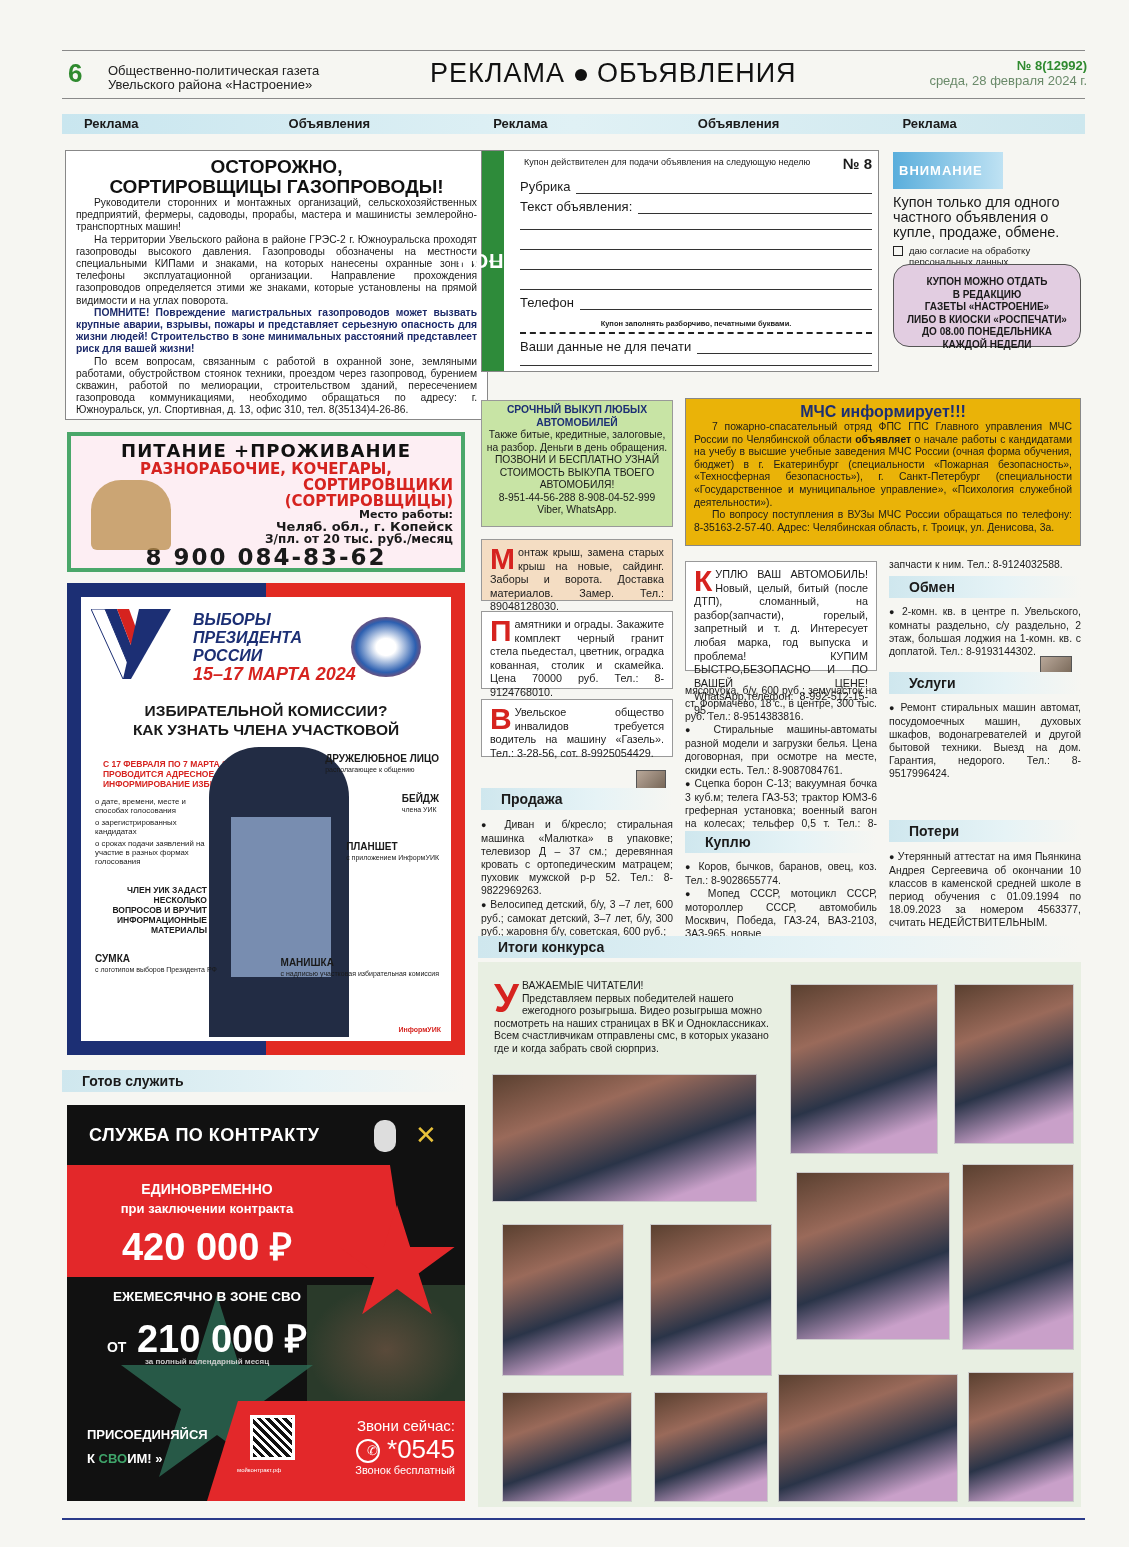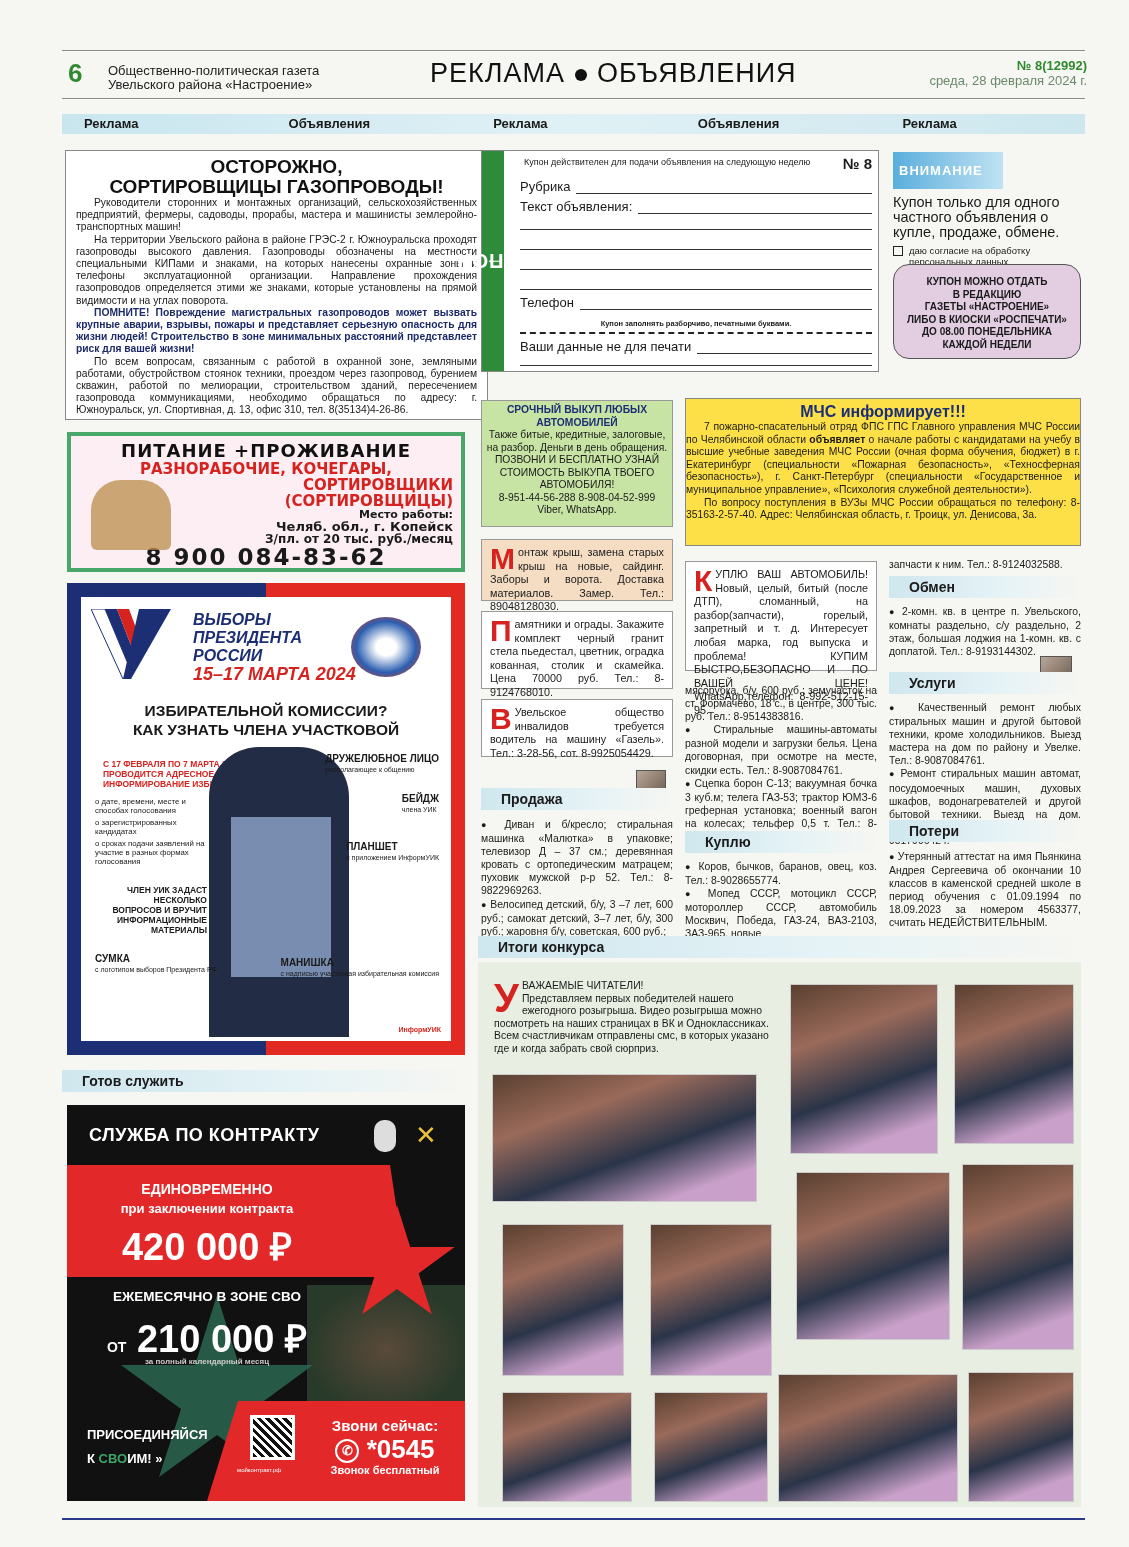--- a/index.html
+++ b/index.html
@@ -58,53 +58,53 @@
   .contract .t1 { position: absolute; left: 22px; top: 20px; color: #fff; font-weight: bold; font-size: 18px; letter-spacing: .5px; }
   .contract .badge1 { position: absolute; left: 307px; top: 15px; width: 22px; height: 32px; background: #ddd; border-radius: 10px; }
   .contract .badge2 { position: absolute; left: 348px; top: 17px; color: #e9c23a; font-size: 26px; line-height: 26px; }
   .contract .band { position: absolute; left: 0; top: 60px; width: 340px; height: 112px; background: #e3282a; clip-path: polygon(0 0, 95% 0, 100% 100%, 0 100%); }
   .contract .star { position: absolute; left: 270px; top: 100px; width: 120px; height: 120px; background: #e3282a; clip-path: polygon(50% 0,61% 35%,98% 35%,68% 57%,79% 91%,50% 70%,21% 91%,32% 57%,2% 35%,39% 35%); }
   .contract .star2 { position: absolute; left: 50px; top: 190px; width: 200px; height: 200px; background: #2d6b55; opacity: .8; clip-path: polygon(50% 0,61% 35%,98% 35%,68% 57%,79% 91%,50% 70%,21% 91%,32% 57%,2% 35%,39% 35%); }
   .contract .photo { position: absolute; left: 240px; top: 180px; width: 158px; height: 130px; background: radial-gradient(#5a4a3a, #2a3a2a 70%); }
   .contract .c { position: absolute; left: 0; width: 280px; text-align: center; color: #fff; font-weight: bold; }
   .contract .redbot { position: absolute; left: 140px; top: 296px; width: 258px; height: 100px; background: #e3282a; clip-path: polygon(12% 0,100% 0,100% 100%,0 100%); }
   .contract .qr { position: absolute; left: 183px; top: 310px; width: 45px; height: 45px; background: repeating-linear-gradient(45deg, #111 0 3px, #fff 3px 6px); border: 3px solid #fff; }
-  .contract .call { position: absolute; left: 248px; top: 312px; color: #fff; font-weight: bold; text-align: center; width: 140px; }
+  .contract .call { position: absolute; left: 248px; top: 312px; color: #fff; font-weight: normal; text-align: right; width: 140px; }
   .contract .join { position: absolute; left: 20px; top: 318px; color: #fff; font-weight: bold; font-size: 13px; line-height: 24px; }
   .contract .join em { font-style: normal; color: #3fa46a; }
 
   
   .coupon { left: 481px; top: 150px; width: 398px; height: 222px; border: 1px solid #888; background: #fff; }
   .coupon .bar { position: absolute; left: 0; top: 0; width: 22px; height: 100%; background: #2e8b3a; }
   .coupon .bar span { position: absolute; left: 50%; top: 50%; transform: translate(-50%,-50%) rotate(-90deg); color: #fff; font-weight: bold; font-size: 20px; letter-spacing: 1px; white-space: nowrap; }
   .coupon .valid { position: absolute; left: 42px; top: 6px; font-size: 9px; }
   .coupon .no { position: absolute; right: 6px; top: 4px; font-size: 15px; font-weight: bold; }
   .fl { position: absolute; left: 38px; right: 6px; font-size: 13px; display: flex; align-items: flex-end; }
   .fl .line { flex: 1; border-bottom: 1px solid #333; margin-left: 6px; height: 12px; }
   .bl { position: absolute; left: 38px; right: 6px; border-bottom: 1px solid #333; }
   .coupon .note { position: absolute; left: 38px; right: 6px; top: 168px; text-align: center; font-size: 7.5px; font-weight: bold; }
   .coupon .dash { position: absolute; left: 38px; right: 6px; top: 181px; border-top: 2px dashed #222; }
 
   .attn { left: 893px; top: 152px; width: 188px; height: 220px; }
   .attn .hd { background: linear-gradient(90deg, #5aaedc, #bfe2f3); color: #fff; font-weight: bold; font-size: 13px; padding: 11px 6px; width: 110px; letter-spacing: 1px; }
   .attn .t { font-size: 14.5px; line-height: 15px; margin-top: 6px; }
   .attn .cb { display: flex; gap: 6px; margin-top: 5px; font-size: 9.5px; line-height: 11px; }
   .attn .box { width: 10px; height: 10px; border: 1px solid #222; flex-shrink: 0; margin-top: 1px; }
-  .attn .pink { position: absolute; left: 0; top: 112px; width: 188px; height: 95px; background: #e2cde1; border: 1px solid #555; border-radius: 16px; text-align: center; font-size: 10px; font-weight: bold; line-height: 12.5px; padding-top: 11px; }
+  .attn .pink { position: absolute; left: 0; top: 112px; width: 188px; height: 83px; background: #e2cde1; border: 1px solid #555; border-radius: 16px; text-align: center; font-size: 10px; font-weight: bold; line-height: 12.5px; padding-top: 11px; }
 
   
   .ad { position: absolute; border: 1px solid #999; font-size: 10.8px; line-height: 13.6px; padding: 6px 8px; text-align: justify; }
   .drop { float: left; color: #d6231f; font-size: 30px; line-height: 26px; margin-right: 3px; font-weight: bold; }
   .buycar { left: 481px; top: 400px; width: 192px; height: 127px; background: #c8e4a5; text-align: center; font-size: 10.3px; line-height: 12.5px; padding: 3px 4px; }
   .buycar b { color: #1c2f74; }
   .roof { left: 481px; top: 539px; width: 192px; height: 62px; background: #f4ddc3; }
   .monu { left: 481px; top: 611px; width: 192px; height: 78px; background: #fff; }
   .invalid { left: 481px; top: 699px; width: 192px; height: 58px; background: #fff; }
 
-  .mchs { left: 685px; top: 398px; width: 396px; height: 148px; background: #fde047; border: 1px solid #888; padding: 4px 0; font-size: 10.4px; line-height: 12.6px; text-align: justify; }
+  .mchs { left: 685px; top: 398px; width: 396px; height: 148px; background: #eab308; border: 1px solid #888; padding: 4px 8px; font-size: 10.4px; line-height: 12.6px; text-align: justify; }
   .mchs h3 { text-align: center; color: #1c2f74; font-size: 16px; line-height: 18px; }
   .mchs p { text-indent: 18px; }
 
   .buyauto { left: 685px; top: 561px; width: 192px; height: 110px; background: #fff; }
 
   .col { position: absolute; font-size: 10.4px; line-height: 13.1px; text-align: justify; }
   .col p { text-indent: 0; }
   .bul::before { content: "● "; font-size: 9px; }
 
   .icon-box { position: absolute; border: 1px solid #555; background: linear-gradient(135deg, #b9a89a, #6a5a4a); }
@@ -319,21 +319,20 @@
 </div>
 
 <div class="col" style="left:889px;top:558px;width:192px">запчасти к ним. Тел.: 8-9124032588.</div>
 <div class="abs section-head" style="left:889px;top:576px;width:192px">Обмен</div>
 <div class="col" style="left:889px;top:605px;width:192px">
   <p class="bul">2-комн. кв. в центре п. Увельского, комнаты раздельно, с/у раздельно, 2 этаж, большая лоджия на 1-комн. кв. с доплатой. Тел.: 8-9193144302.</p>
 </div>
 <div class="icon-box" style="left:1040px;top:656px;width:32px;height:30px"></div>
 <div class="abs section-head" style="left:889px;top:672px;width:192px">Услуги</div>
 <div class="col" style="left:889px;top:701px;width:192px">
-  <p class="bul">Качественный ремонт любых стиральных машин и другой бытовой техники, кроме холодильников. Выезд мастера на дом по району и Увелке. Тел.: 8-9087084761.</p>
   <p class="bul">Ремонт стиральных машин автомат, посудомоечных машин, духовых шкафов, водонагревателей и другой бытовой техники. Выезд на дом. Гарантия, недорого. Тел.: 8-9517996424.</p>
 </div>
 <div class="abs section-head" style="left:889px;top:820px;width:192px">Потери</div>
 <div class="col" style="left:889px;top:850px;width:192px">
   <p class="bul">Утерянный аттестат на имя Пьянкина Андрея Сергеевича об окончании 10 классов в каменской средней школе в период обучения с 01.09.1994 по 18.09.2023 за номером 4563377, считать НЕДЕЙСТВИТЕЛЬНЫМ.</p>
 </div>
 
 <div class="abs section-head contest-head">Итоги конкурса</div>
 <div class="abs contest">
   <div class="intro">

